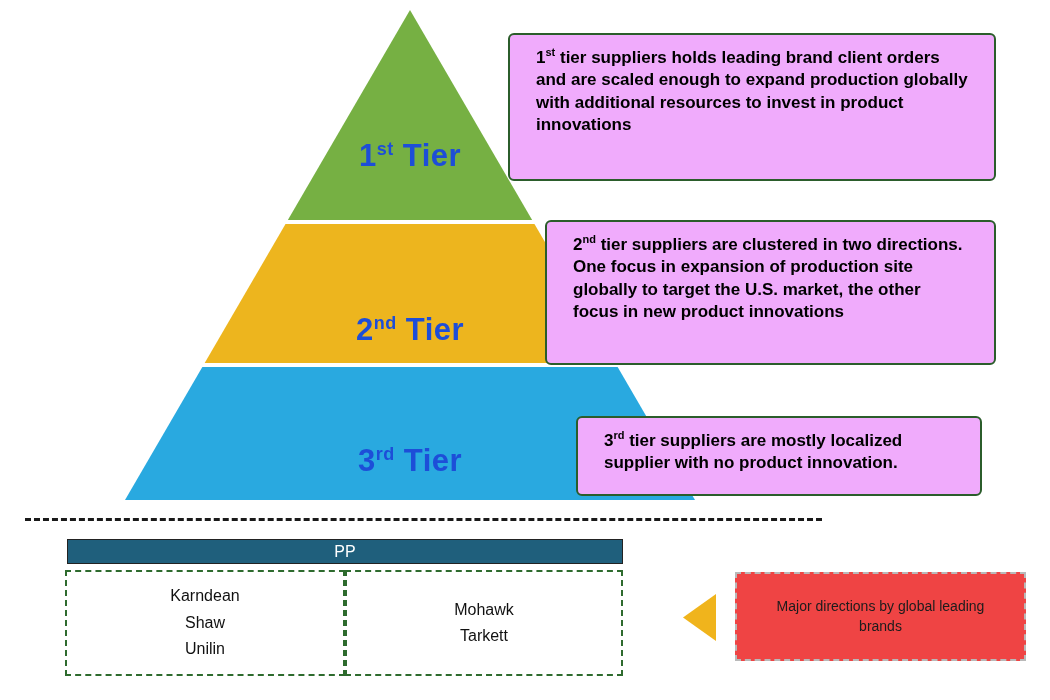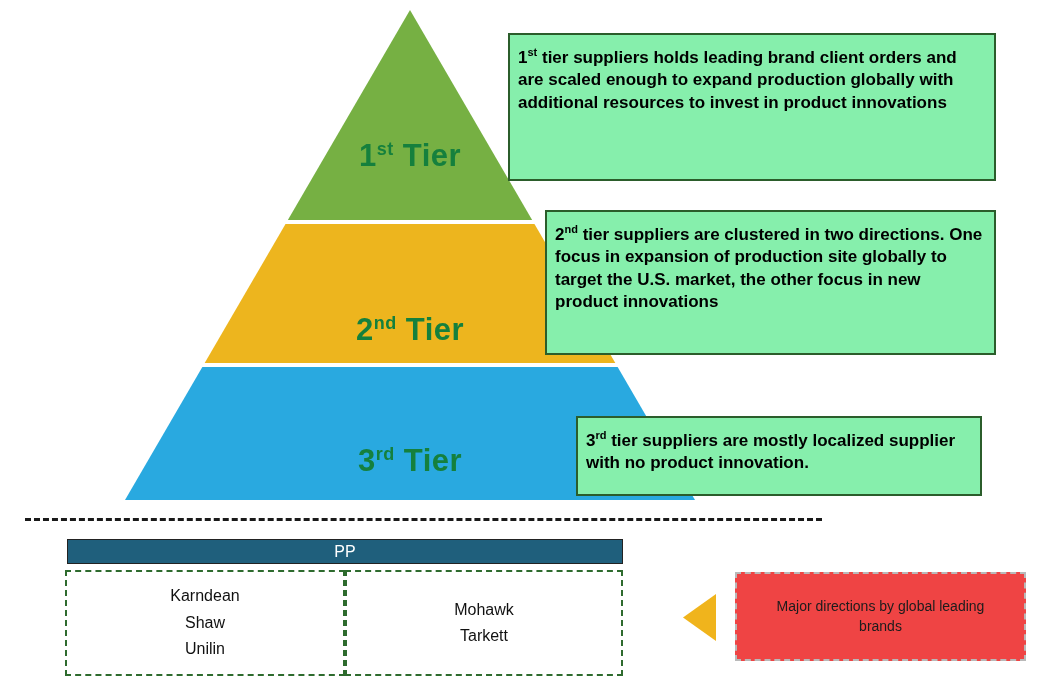--- a/index.html
+++ b/index.html
@@ -13,40 +13,40 @@
     clip-path: polygon(50% 0, 100% 100%, 0 100%);
   }
   .band { width: 100%; }
   .band.b1 { height: 210px; background: #76b043; }
   .band.gap { height: 4px; background: #ffffff; }
   .band.b2 { height: 139px; background: #edb51e; }
   .band.b3 { height: 133px; background: #29a9e0; }
 
   .tier-label {
     position: absolute; left: 0; width: 100%;
-    text-align: center; font-weight: 700; font-size: 31px; color: #15803d;
+    text-align: center; font-weight: 700; font-size: 31px; color: #1d4ed8;
     letter-spacing: 0.5px;
   }
   .tier-label sup { font-size: 18px; }
   .tl1 { top: 128px; }
   .tl2 { top: 272px; margin-top: 30px; }
   .tl3 { top: 426px; margin-top: 7px; }
 
   
   .callout {
     position: absolute;
     border: 2.5px solid #2b5d2b;
-    border-radius: 0;
-    background: #86efac;
-    padding: 10px 8px;
+    border-radius: 6px;
+    background: #f0abfc;
+    padding: 10px 26px;
     font-weight: 700; font-size: 17px; line-height: 1.32; color: #000000;
   }
   .callout sup { font-size: 11px; }
   .c1 { left: 508px; top: 33px;  width: 488px; height: 148px; }
-  .c2 { left: 545px; top: 210px; width: 451px; height: 145px; }
+  .c2 { left: 545px; top: 220px; width: 451px; height: 145px; }
   .c3 { left: 576px; top: 400px; width: 406px; height: 80px; margin-top: 16px; }
 
   
   .separator {
     position: absolute; left: 25px; top: 518px; width: 797px; height: 0;
     border-top: 3px dashed #1a1a1a;
   }
 
   
   .tbl-header { position: absolute; left: 67px; top: 539px; width: 556px; height: 25px; display: flex; border: 1px solid #222; }

